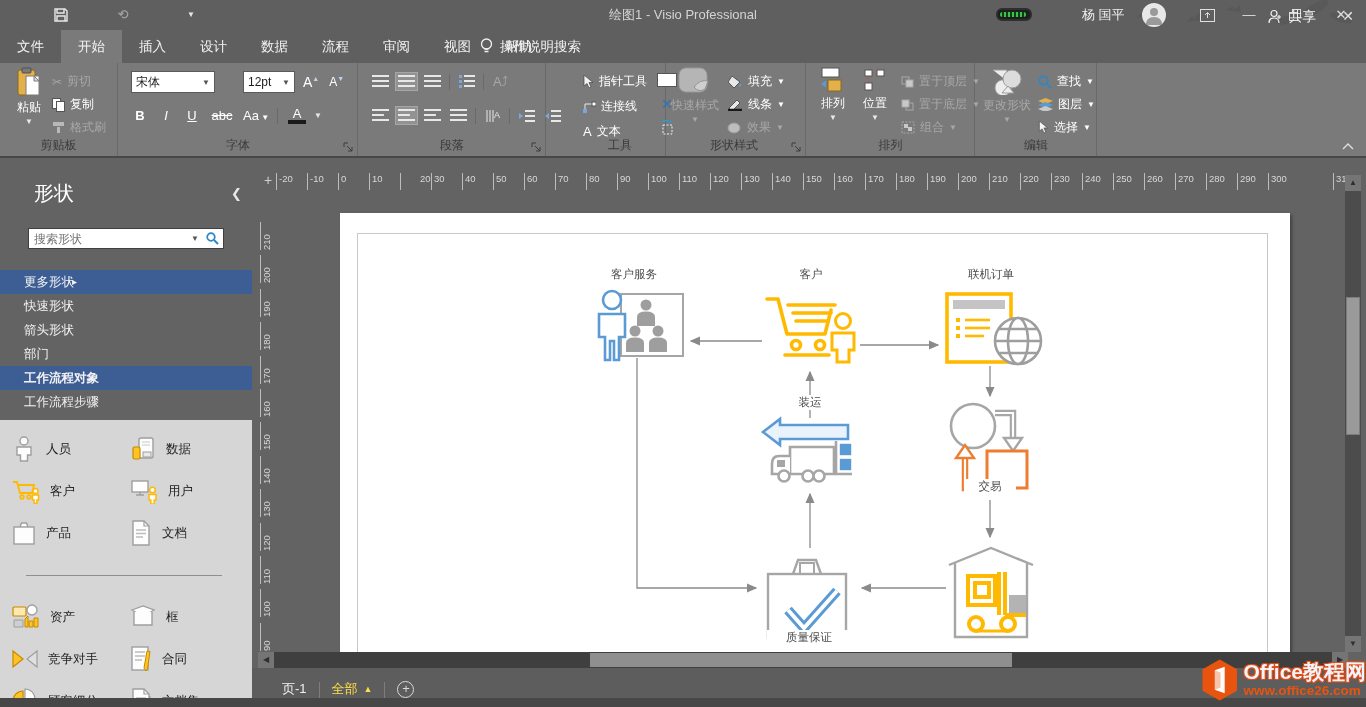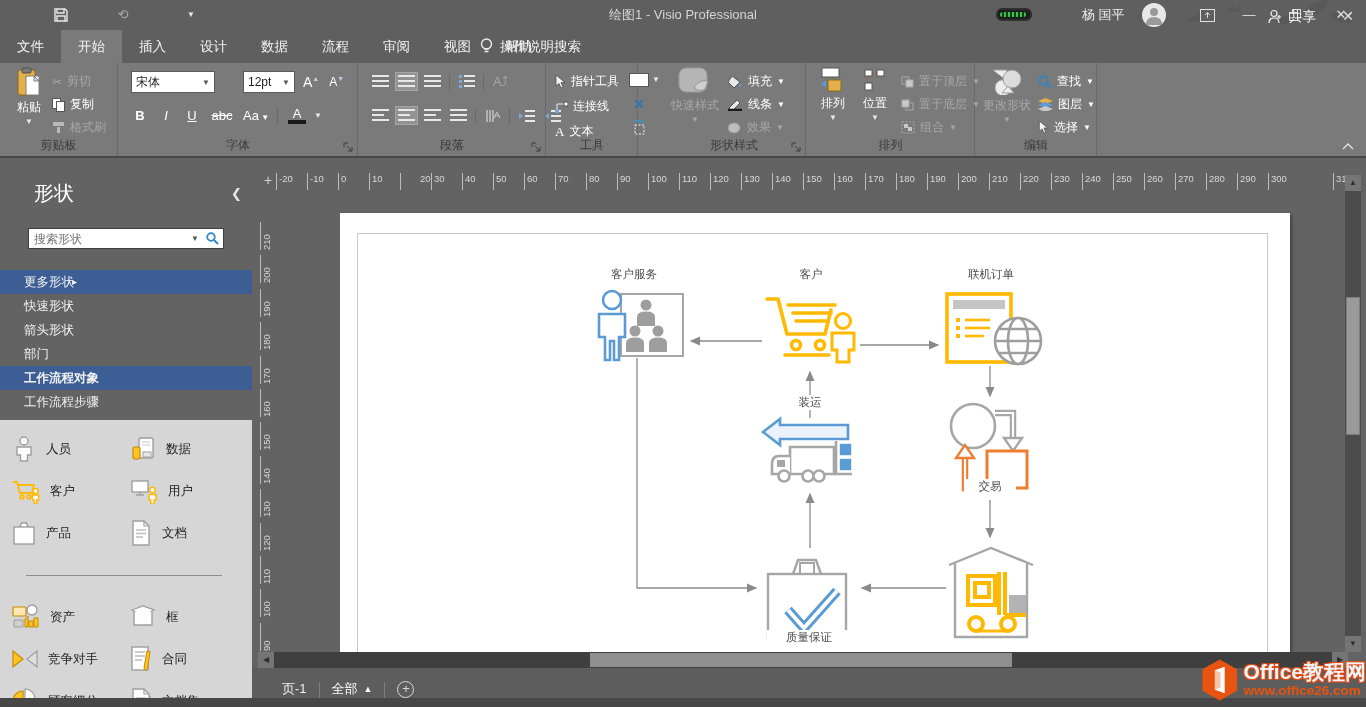--- a/index.html
+++ b/index.html
@@ -90,21 +90,21 @@
   #vscroll { position:absolute; left:1345px; top:175px; width:16px; height:477px; background:#4c4c4c; }
   .scroll-arrow { position:absolute; width:16px; height:16px; background:#757575; color:#2e2e2e; font-size:8px; text-align:center; line-height:16px; }
   #vthumb { position:absolute; left:1px; top:122px; width:14px; height:138px; background:#9a9a9a; border:1px solid #7c7c7c; }
   #hscroll { position:absolute; left:258px; top:652px; width:1090px; height:16px; background:#3f3f3f; }
   #hthumb { position:absolute; left:332px; top:1px; width:422px; height:14px; background:#8f8f8f; }
 
   
   #pagebar { position:absolute; left:252px; top:668px; width:1114px; height:30px; background:#5d5d5d; display:flex; align-items:flex-end; color:#f0f0f0; }
   #pagebar .pb-sep { width:1px; height:16px; background:#7d7d7d; margin:0 12px; }
   #page-tab { margin-left:30px; font-size:13px; }
-  #all-pages { font-size:13px; color:#ffffff; display:flex; align-items:center; gap:6px; }
+  #all-pages { font-size:13px; color:#fde047; display:flex; align-items:center; gap:6px; }
   #add-page { width:17px; height:17px; border:1.5px solid #d9d9d9; border-radius:50%; color:#d9d9d9; font-size:13px; line-height:14px; text-align:center; }
   #statusbar { position:absolute; left:0; top:698px; width:1366px; height:9px; background:#474747; }
 
   
   #watermark { position:absolute; left:1200px; top:652px; width:166px; height:55px; z-index:50; display:flex; align-items:center; pointer-events:none; }
   #wm-text { margin-left:4px; line-height:1; }
   #wm-title { font-size:21px; font-weight:bold; color:#eef4fb;
     text-shadow:-1px -1px 0 #e84a0f,1px -1px 0 #e84a0f,-1px 1px 0 #e84a0f,1px 1px 0 #e84a0f; white-space:nowrap; }
   #wm-url { font-size:13.5px; font-weight:bold; color:#e8540f; margin-top:2px; white-space:nowrap; }
 
@@ -322,21 +322,21 @@
             </svg>
           </span>
       </div>
       <div class="glabel">段落</div>
       <svg class="launcher" viewBox="0 0 11 11">
           <path d="M1,1 v4 M1,1 h4" stroke="#2f2f2f" fill="none"></path>
           <path d="M4,4 l5,5 M9,9 v-4 M9,9 h-4" stroke="#2f2f2f" fill="none"></path>
         </svg>
     </div>
 
-    <div class="rgroup" style="left:547px; width:91px;font-family:Liberation Serif, serif;">
+    <div class="rgroup" style="left:575px; width:91px;">
       <div class="srow" style="left:8px; top:8px;">
         <svg width="11" height="14" viewBox="0 0 11 14">
             <path d="M1,0 L1,11 L4,8.5 L6,13 L8,12 L6,7.5 L10,7.5 z" fill="#f3f3f3" stroke="#444" stroke-width=".7"></path>
           </svg>
         <span>指针工具</span>
       </div>
       <div style="position:absolute; left:82px; top:10px; width:20px; height:14px; background:#fff; border:1px solid #555;"></div>
       <span style="position:absolute; left:105px; top:12px; font-size:8px; color:#e8e8e8;">▼</span>
       <div class="srow" style="left:8px; top:33px;">
         <svg width="13" height="13" viewBox="0 0 13 13">

